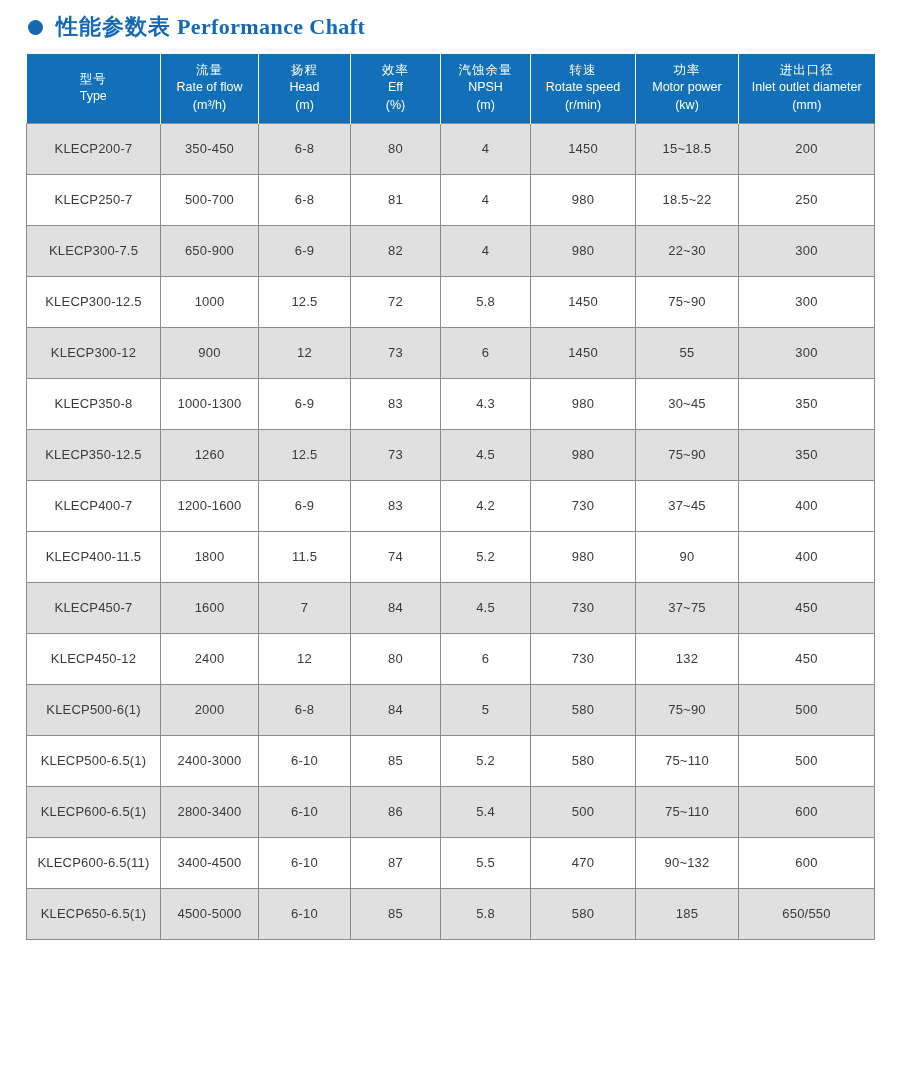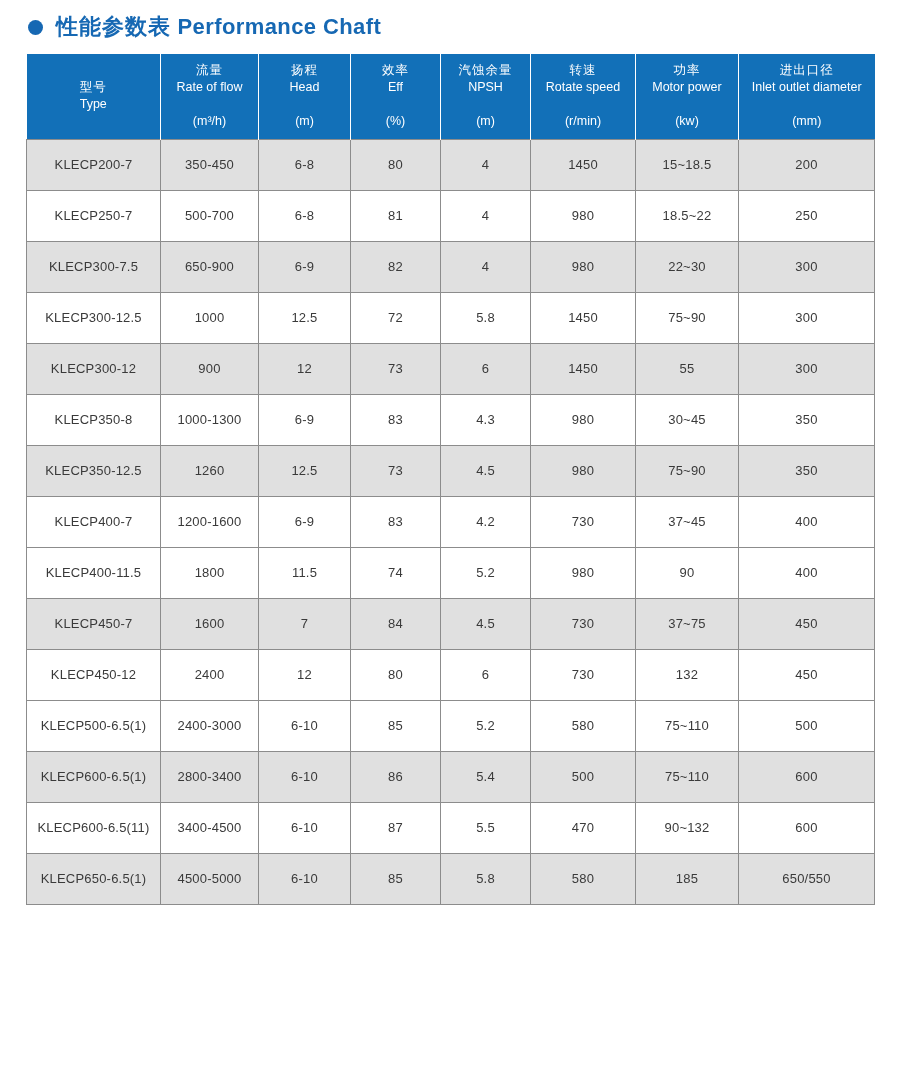--- a/index.html
+++ b/index.html
@@ -15,20 +15,21 @@
     overflow: hidden;
   }
 
   
   #title-bar {
     display: flex;
     align-items: center;
     padding: 16px 8px 0 28px;
     height: 38px;
     box-sizing: border-box;
+    font-family: Liberation Serif, serif;
   }
   #title-bullet {
     width: 15px;
     height: 15px;
     border-radius: 50%;
     background: #1668b3;
     margin-right: 13px;
     flex: 0 0 auto;
   }
   #title-text {
@@ -73,21 +74,21 @@
     text-align: center;
     vertical-align: middle;
   }
   table.perf thead th:last-child { border-right: none; }
   table.perf thead th .hcn {
     display: block;
     font-size: 12.5px;
     letter-spacing: 1px;
   }
   table.perf thead th .hen { display: block; }
-  table.perf thead th .hun { display: block; margin-top: 16px; }
+  table.perf thead th .hun { display: block; }
 
   table.perf tbody td {
     border: 1px solid #8c8c8c;
     height: 51px;
     text-align: center;
     vertical-align: middle;
     font-size: 13px;
     color: #3a3a3a;
     padding: 0 2px;
     box-sizing: border-box;
@@ -266,20 +267,30 @@
         <tr class="odd">
           <td>KLECP450-12</td>
           <td>2400</td>
           <td>12</td>
           <td>80</td>
           <td>6</td>
           <td>730</td>
           <td>132</td>
           <td>450</td>
         </tr>
+        <tr class="even">
+          <td>KLECP500-6(1)</td>
+          <td>2000</td>
+          <td>6-8</td>
+          <td>84</td>
+          <td>5</td>
+          <td>580</td>
+          <td>75~90</td>
+          <td>500</td>
+        </tr>
         <tr class="odd">
           <td>KLECP500-6.5(1)</td>
           <td>2400-3000</td>
           <td>6-10</td>
           <td>85</td>
           <td>5.2</td>
           <td>580</td>
           <td>75~110</td>
           <td>500</td>
         </tr>

